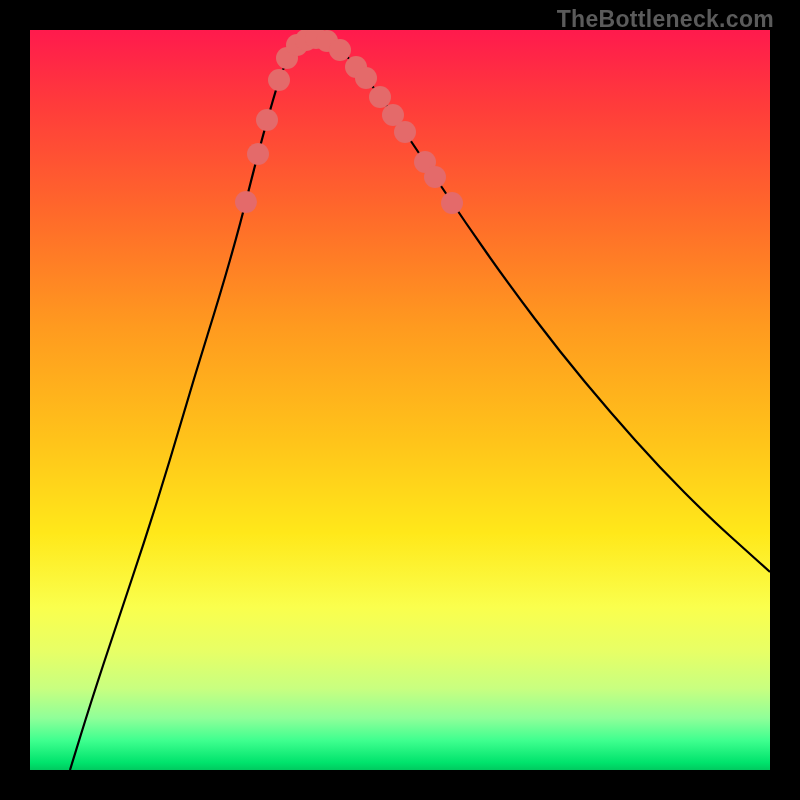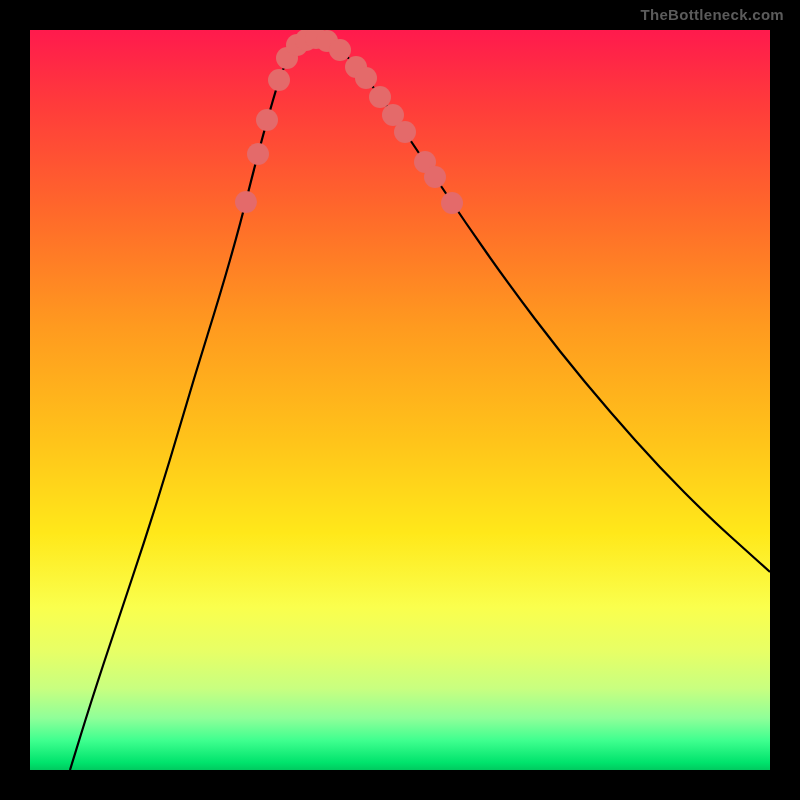--- a/index.html
+++ b/index.html
@@ -27,23 +27,23 @@
       #e7ff66 84%,
       #c8ff80 89%,
       #8fff99 93%,
       #3fff8f 96%,
       #00e36c 99%,
       #00c95f 100%);
   }
   .watermark {
     position: absolute;
     top: 6px;
-    right: 16px;
+    right: 26px;
     font-family: Arial, sans-serif;
-    font-size: 15px;
+    font-size: 23px;
     font-weight: 600;
     color: #5b5b5b;
     letter-spacing: 0.3px;
   }
   .curve-layer {
     position: absolute;
     left: 0; top: 0;
     width: 740px;
     height: 740px;
     pointer-events: none;

